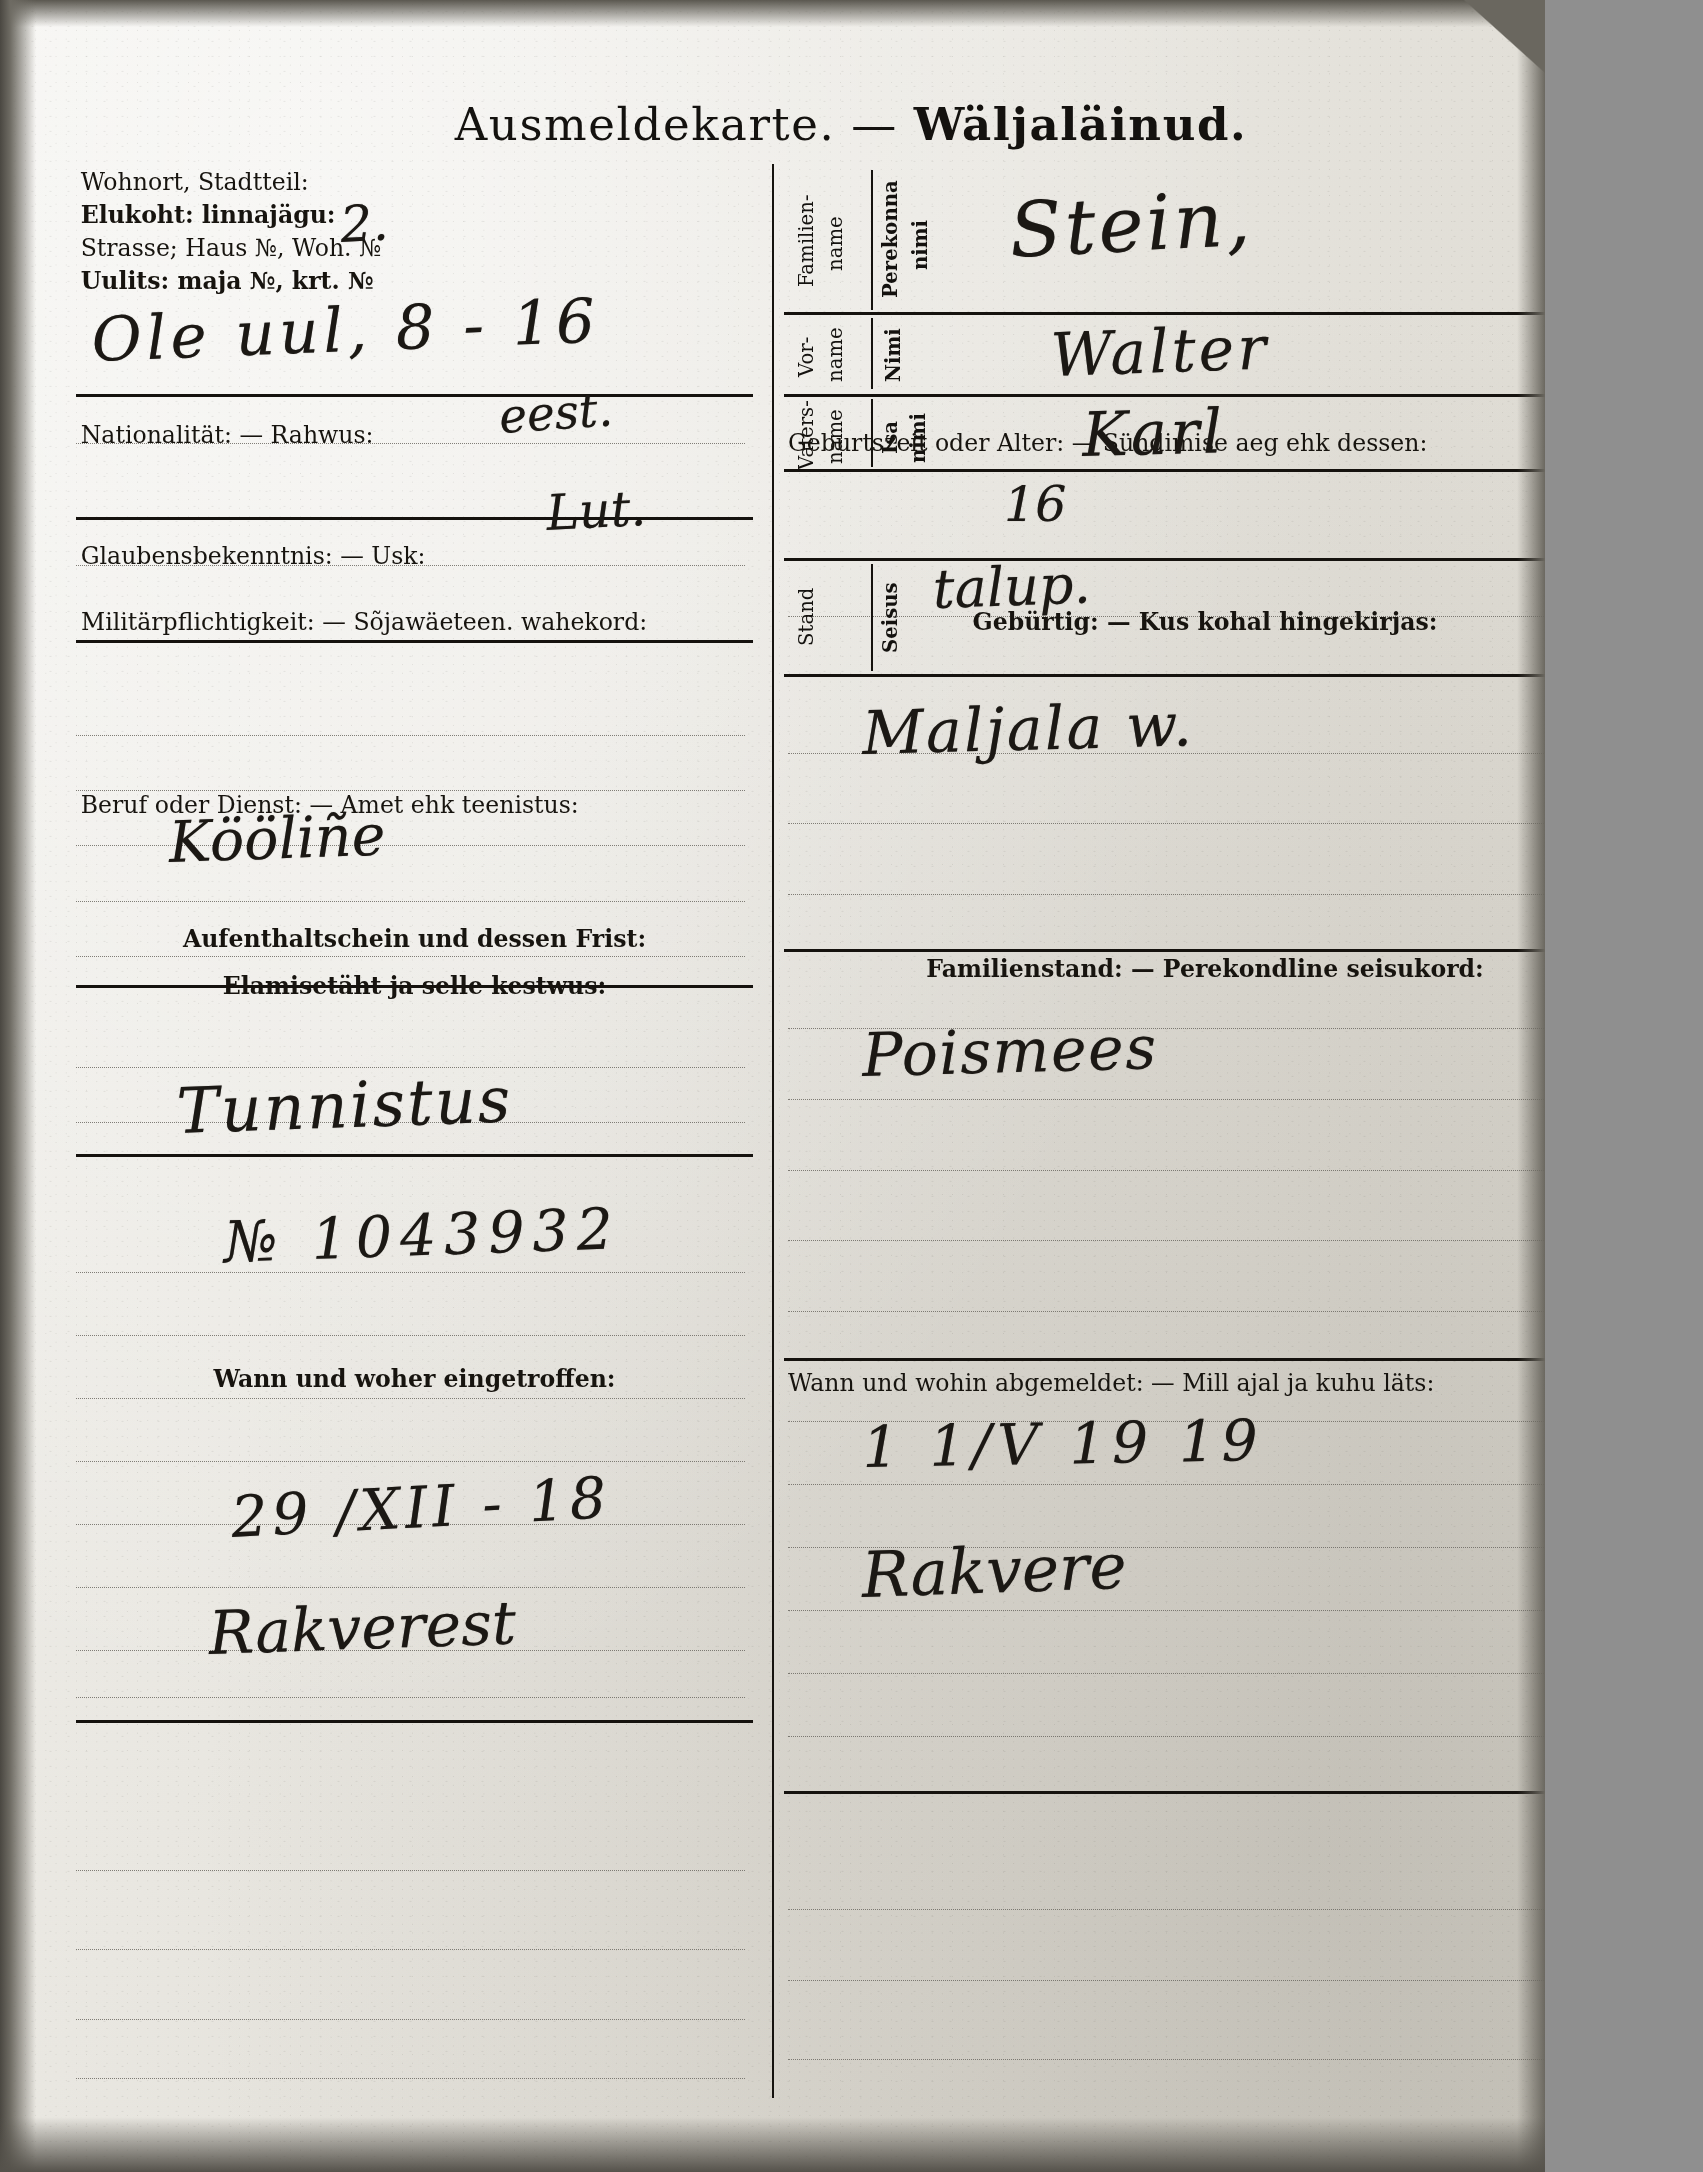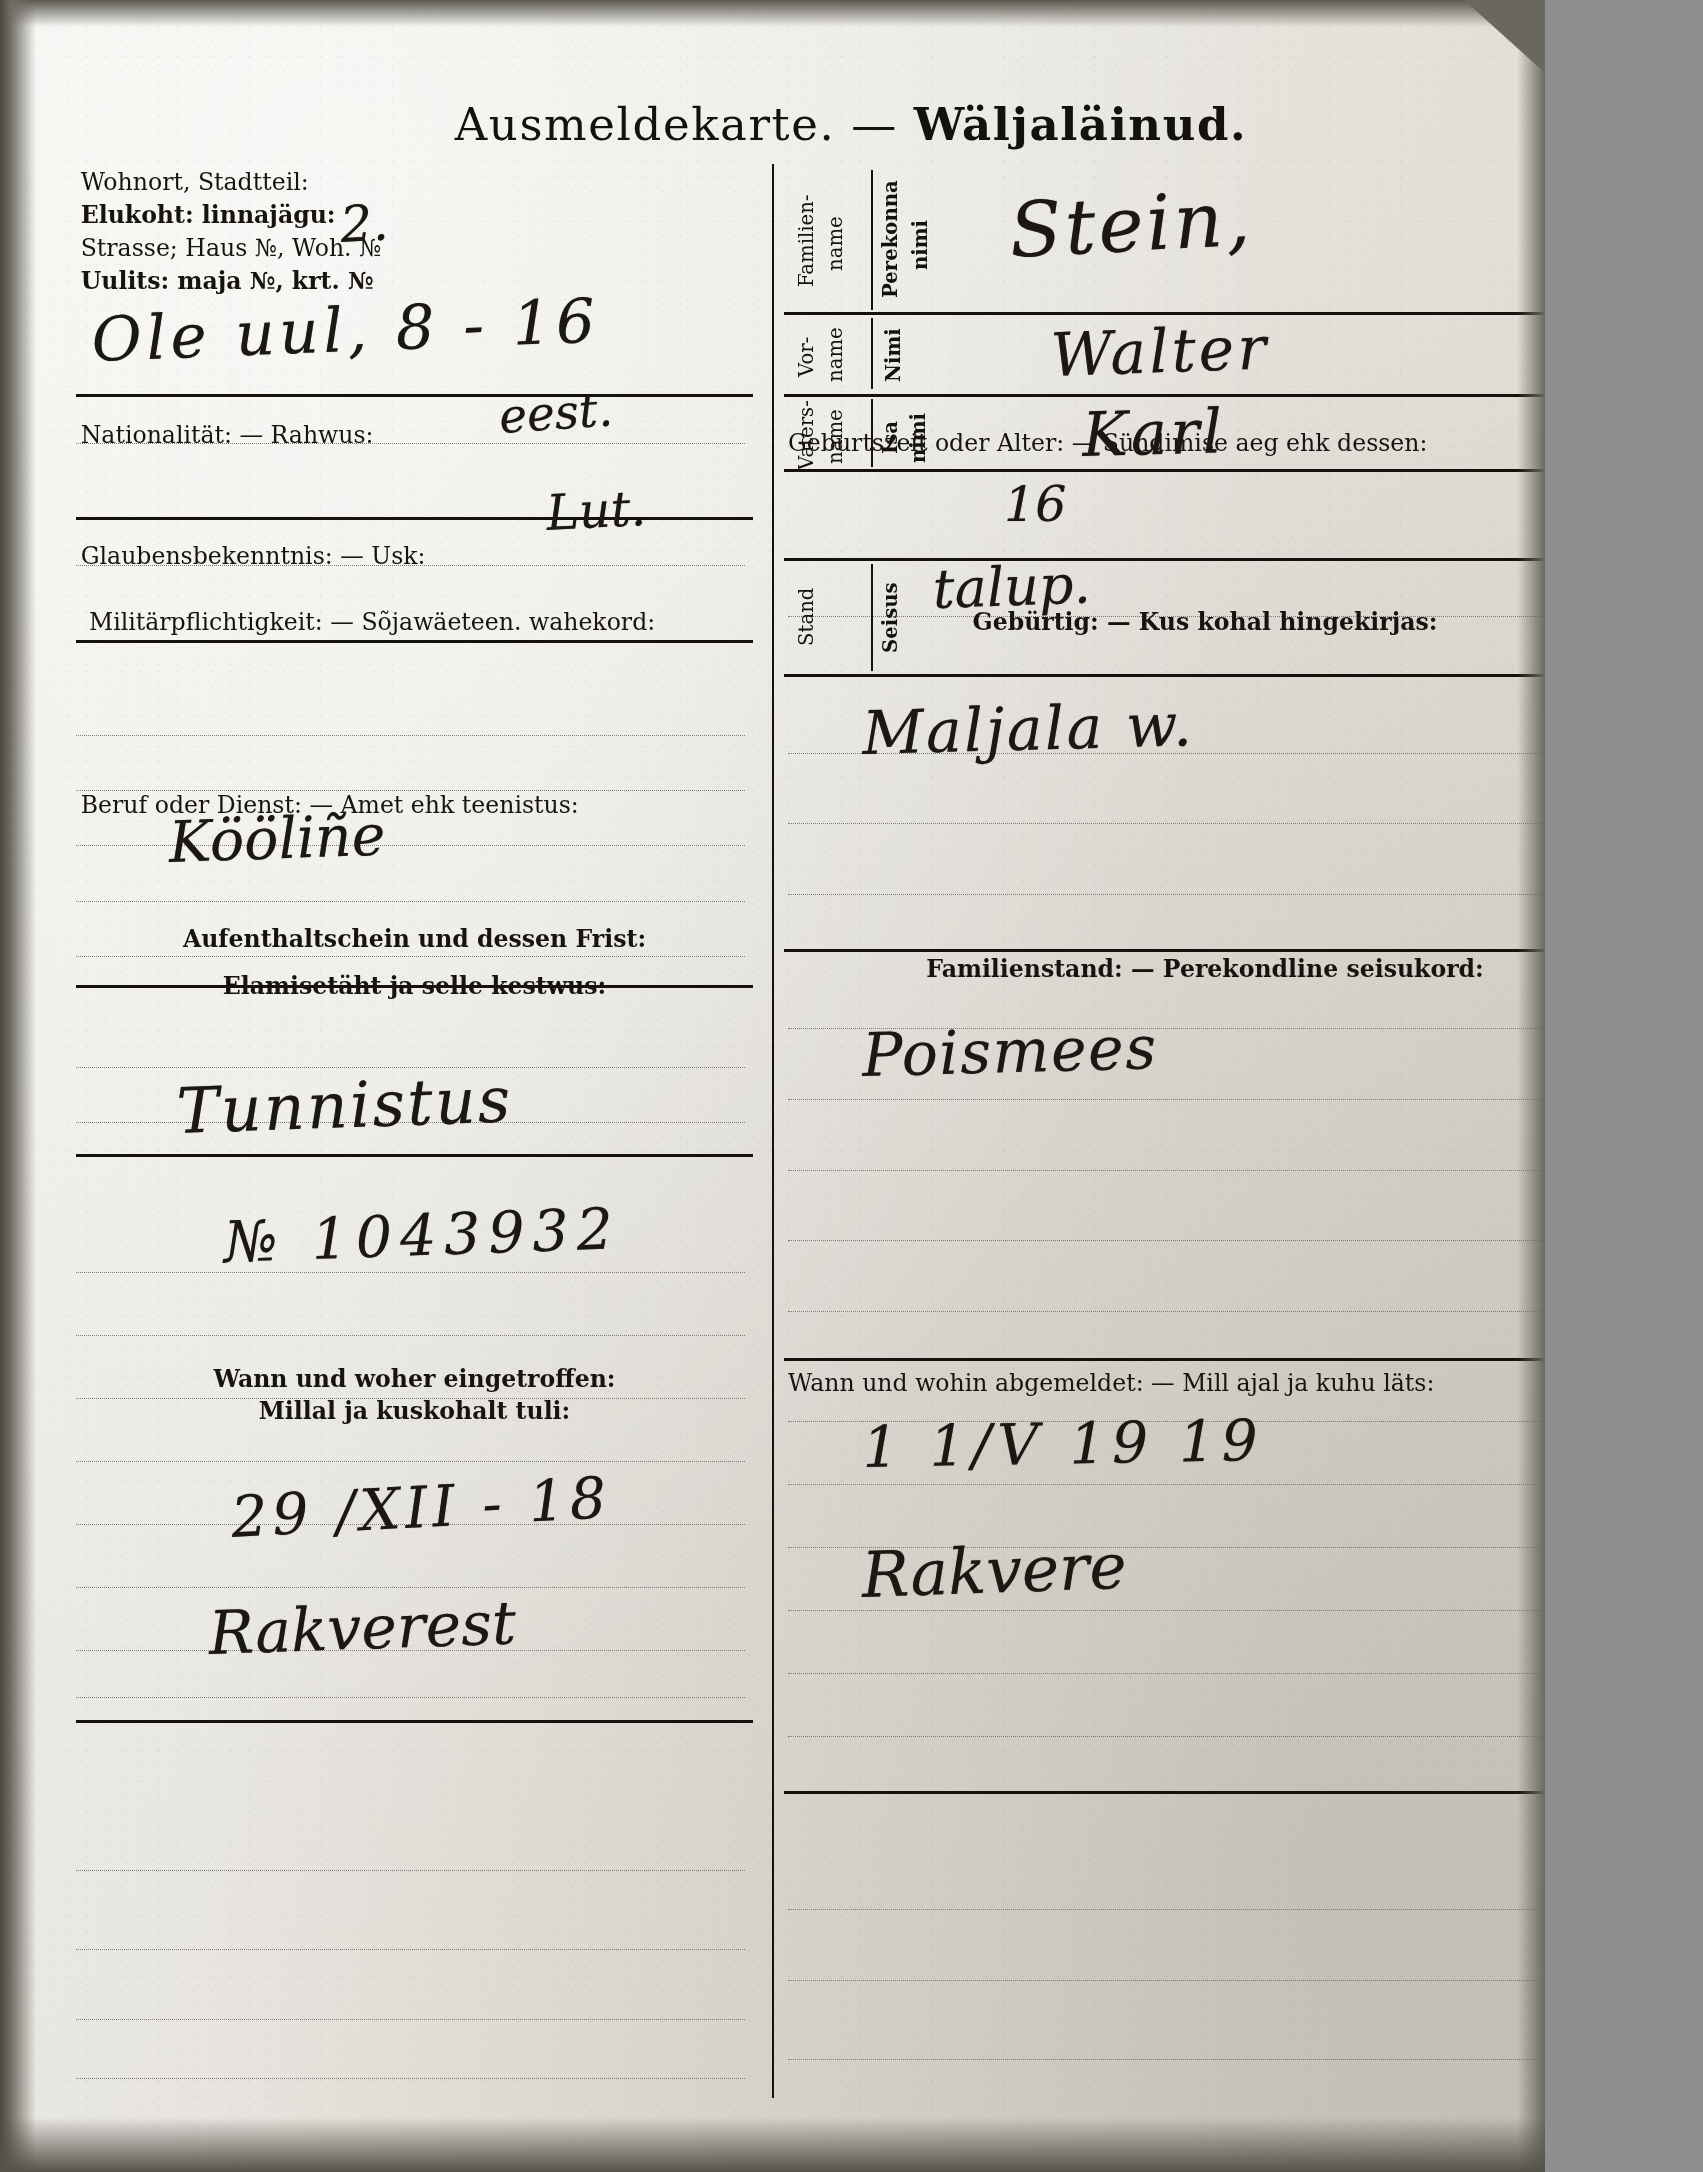--- a/index.html
+++ b/index.html
@@ -196,28 +196,27 @@
     <div class="vrule" style="left:795px; top:323px; height:68px; width:1.6px;"></div>
     <div class="vrule" style="left:795px; top:488px; height:107px; width:1.6px;"></div>
 
     <div class="lbl fr" style="left:4.7px; top:93px;">Wohnort, Stadtteil:</div>
     <div class="lbl fr b" style="left:4.7px; top:126px;">Elukoht: linnajägu:</div>
     <div class="lbl fr" style="left:4.7px; top:159px;">Strasse; Haus №, Woh. №</div>
     <div class="lbl fr b" style="left:4.7px; top:192px;">Uulits: maja №, krt. №</div>
 
     <div class="lbl fr" style="left:4.7px; top:346px;">Nationalität: — Rahwus:</div>
     <div class="lbl fr" style="left:4.7px; top:467px;">Glaubensbekenntnis: — Usk:</div>
-    <div class="lbl fr" style="left:13px; top:533px;">Militärpflichtigkeit: — Sõjawäeteen. wahekord:</div>
+    <div class="lbl fr" style="left:5px; top:533px;">Militärpflichtigkeit: — Sõjawäeteen. wahekord:</div>
     <div class="lbl fr" style="left:4.7px; top:716px;">Beruf oder Dienst: — Amet ehk teenistus:</div>
 
     <div class="lbl fr c" style="left:0; top:814px; width:677px;margin-top:36px;">Aufenthaltschein und dessen Frist:</div>
     <div class="lbl fr c" style="left:0; top:1290px; width:677px;">Wann und woher eingetroffen:</div>
 
     <div class="lbl fr c b" style="left:0; top:897px; width:677px;">Elamisetäht ja selle kestwus:</div>
-    <div class="lbl fr c b" style="left:0; top:1322px; width:677px;">Millal ja kuskohalt tuli:</div>
 
     <div class="vert" style="left:720px; top:99px; height:131px;">
       <span>Familien-</span>
     </div>
     <div class="vert" style="left:749px; top:109px; height:118px;">
       <span>name</span>
     </div>
     <div class="vert b" style="left:804px; top:94px; height:138px; font-weight:700;">
       <span>Perekonna</span>
     </div>

